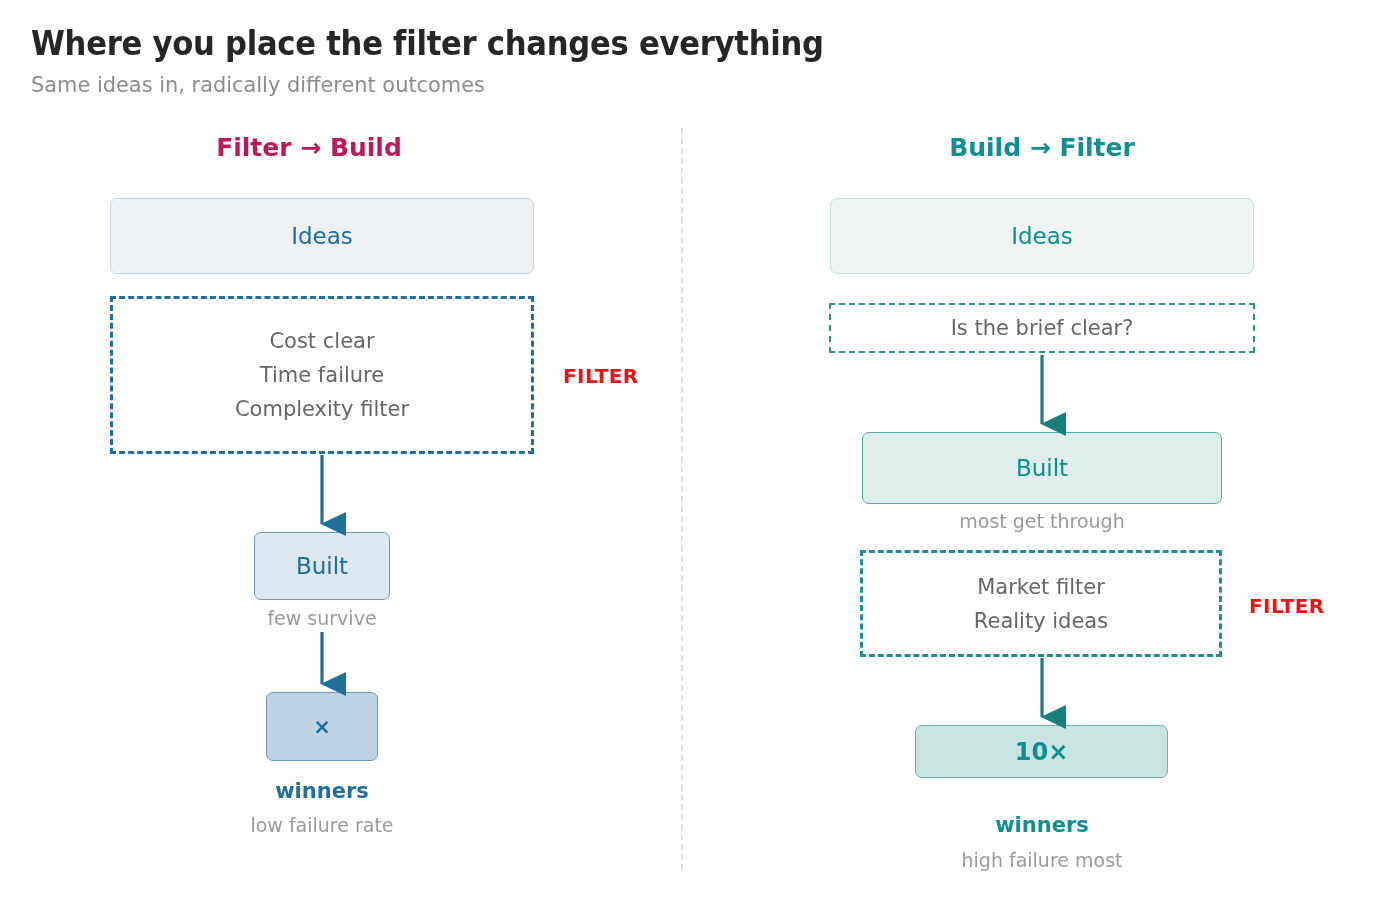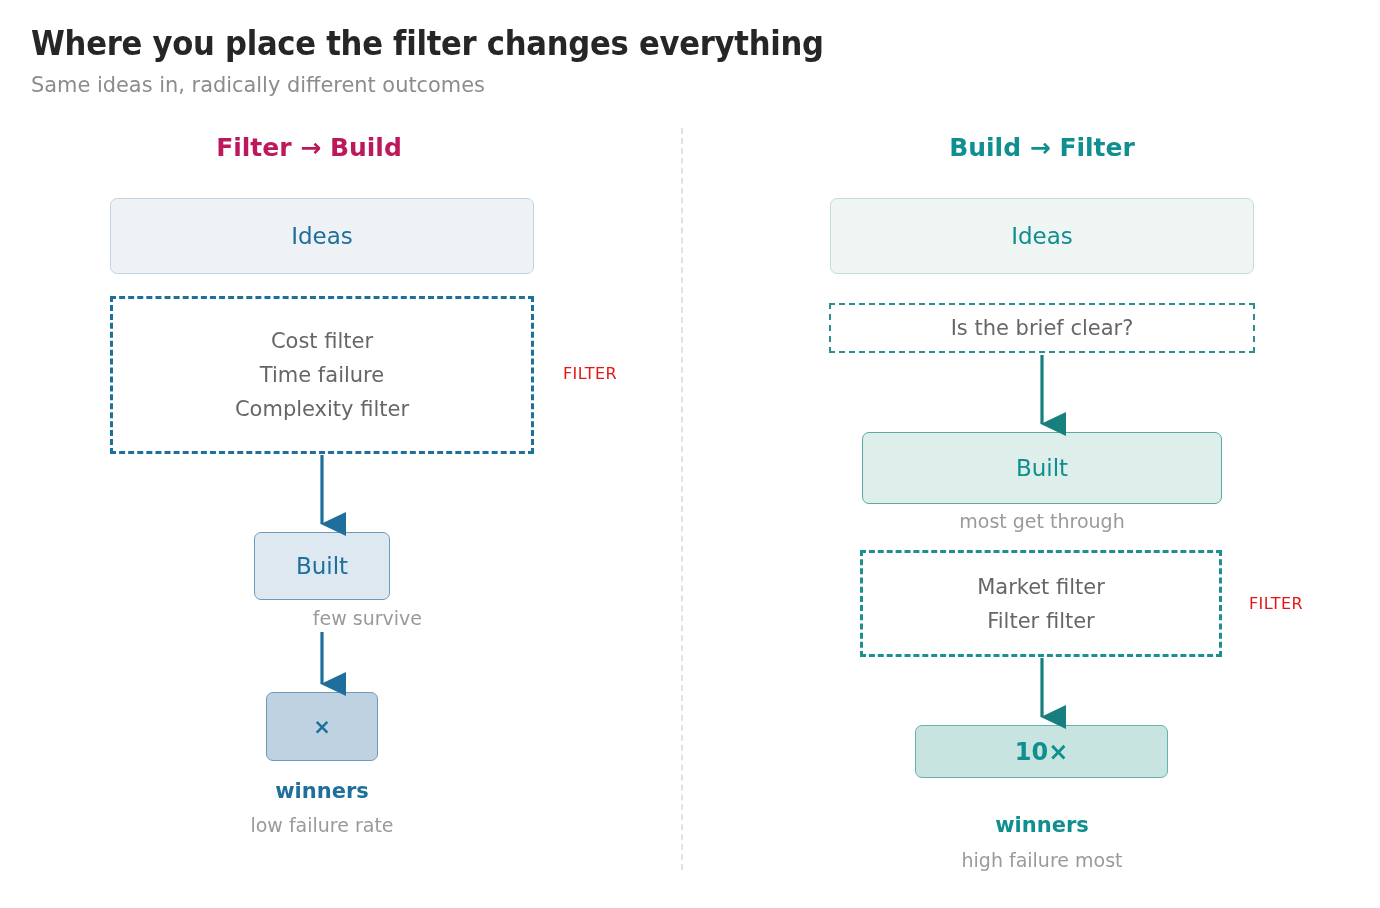--- a/index.html
+++ b/index.html
@@ -104,22 +104,22 @@
   }
   .winners-label {
     position: absolute;
     font-size: 21px;
     font-weight: bold;
     text-align: center;
     white-space: nowrap;
   }
   .filter-tag {
     position: absolute;
-    font-size: 16px;
-    font-weight: normal;
+    font-size: 20px;
+    font-weight: bold;
     color: #e41616;
     letter-spacing: 0.4px;
     white-space: nowrap;
   }
 
   
   #arrow-layer {
     position: absolute;
     left: 0; top: 0;
     width: 1380px; height: 908px;
@@ -146,21 +146,21 @@
   }
   #box-built-left .node-label { font-size: 23px; color: #1f6f9c; }
 
   #box-winners-left {
     left: 266px; top: 692px; width: 112px; height: 69px;
     background: #bed2e2;
     border: 1px solid #6f9bbb;
   }
   #box-winners-left .node-label { font-size: 21px; font-weight: bold; color: #1f6f9c; }
 
-  #caption-built-left { left: 222px; top: 607px; width: 200px; text-align: right; }
+  #caption-built-left { left: 222px; top: 607px; width: 200px; }
   #winners-label-left { left: 222px; top: 779px; width: 200px; color: #1f6f9c; }
   #caption-winners-left { left: 222px; top: 814px; width: 200px; }
   #filter-tag-left { left: 563px; top: 364px; }
 
   
   #box-ideas-right {
     left: 830px; top: 198px; width: 424px; height: 76px;
     background: #eff5f3;
     border: 1px solid #c5dedb;
   }
@@ -207,21 +207,21 @@
   <div id="center-divider"></div>
 
   <div class="col-heading" id="heading-left">Filter → Build</div>
   <div class="col-heading" id="heading-right">Build → Filter</div>
 
   <div class="node" id="box-ideas-left">
     <span class="node-label">Ideas</span>
   </div>
 
   <div class="dashed" id="filterbox-left">
-    <span class="line">Cost filter</span>
+    <span class="line">Cost clear</span>
     <span class="line">Time failure</span>
     <span class="line">Complexity filter</span>
   </div>
 
   <div class="filter-tag" id="filter-tag-left">FILTER</div>
 
   <div class="node" id="box-built-left">
     <span class="node-label">Built</span>
   </div>
   <div class="caption" id="caption-built-left">few survive</div>
@@ -240,21 +240,21 @@
     <span class="line">Is the brief clear?</span>
   </div>
 
   <div class="node" id="box-built-right">
     <span class="node-label">Built</span>
   </div>
   <div class="caption" id="caption-built-right">most get through</div>
 
   <div class="dashed" id="filterbox-right">
     <span class="line">Market filter</span>
-    <span class="line">Filter filter</span>
+    <span class="line">Reality ideas</span>
   </div>
 
   <div class="filter-tag" id="filter-tag-right">FILTER</div>
 
   <div class="node" id="box-winners-right">
     <span class="node-label">10×</span>
   </div>
   <div class="winners-label" id="winners-label-right">winners</div>
   <div class="caption" id="caption-winners-right">high failure most</div>
 

